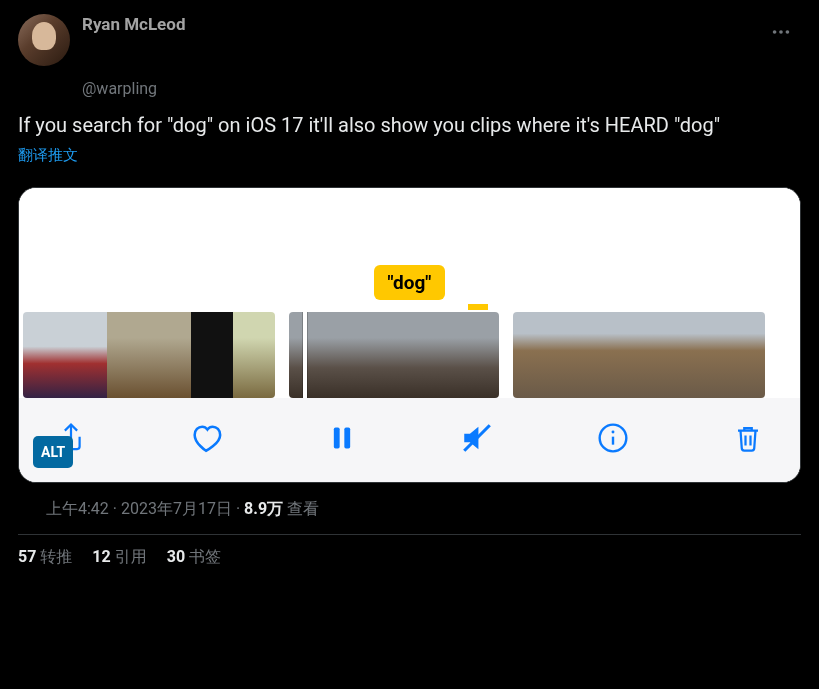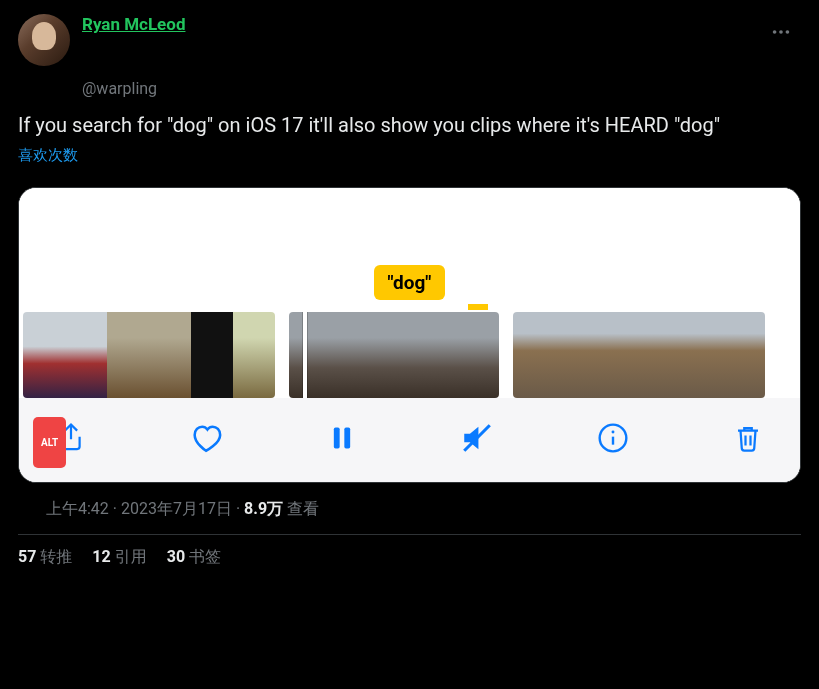--- a/index.html
+++ b/index.html
@@ -32,21 +32,21 @@
   }
   .avatar::after {
     content: "";
     position: absolute;
     top: 8px; left: 14px;
     width: 24px; height: 28px;
     background: #d7b89a;
     border-radius: 50% 50% 40% 40%;
   }
   .user-info { display: flex; flex-direction: column; justify-content: center; }
-  .display-name { font-weight: 700; font-size: 17px; color: #22c55e; text-decoration: underline; }
+  .display-name { font-weight: 700; font-size: 17px; color: #a3a3a3; }
   .handle { font-size: 16px; color: #71767b; margin-top: 45px; }
   .more-btn {
     position: absolute;
     top: 14px; right: 20px;
     width: 36px; height: 36px;
     display: flex; align-items: center; justify-content: center;
     border-radius: 50%;
     cursor: pointer;
     color: #71767b;
   }
@@ -137,23 +137,23 @@
   }
   .ctrl {
     width: 36px; height: 36px;
     display:flex; align-items:center; justify-content:center;
     color:#0a7aff;
     cursor:pointer;
   }
   .alt-badge {
     position:absolute;
     left: 14px; bottom: 14px;
-    background:#ef4444; color:#fff;
-    font-weight:700; font-size:10px;
-    padding:20px 8px; border-radius:5px;
+    background:#0369a1; color:#fff;
+    font-weight:700; font-size:14px;
+    padding:8px 8px; border-radius:5px;
   }
   .meta-row {
     margin-top: 16px;
     font-size: 16px;
     color:#71767b;
     margin-left:28px;
   }
   .meta-row .bold { font-weight:700; color:#e7e9ea; }
   .divider {
     height:1px; background:#2f3336;
@@ -180,21 +180,21 @@
     <div class="more-btn">
       <svg width="22" height="22" viewBox="0 0 24 24" fill="currentColor">
           <circle cx="5" cy="12" r="2"></circle>
           <circle cx="12" cy="12" r="2"></circle>
           <circle cx="19" cy="12" r="2"></circle>
         </svg>
     </div>
   </div>
 
   <div class="tweet-text">If you search for "dog" on iOS 17 it'll also show you clips where it's HEARD "dog"</div>
-  <a class="translate-link">喜欢次数</a>
+  <a class="translate-link">翻译推文</a>
 
   <div class="media-card">
     <div class="media-top">
       <div class="dog-label">"dog"</div>
       <div class="yellow-tick"></div>
     </div>
     <div class="timeline-row">
       <div class="clip-group g1">
         <div class="clip"></div>
         <div class="clip"></div>

